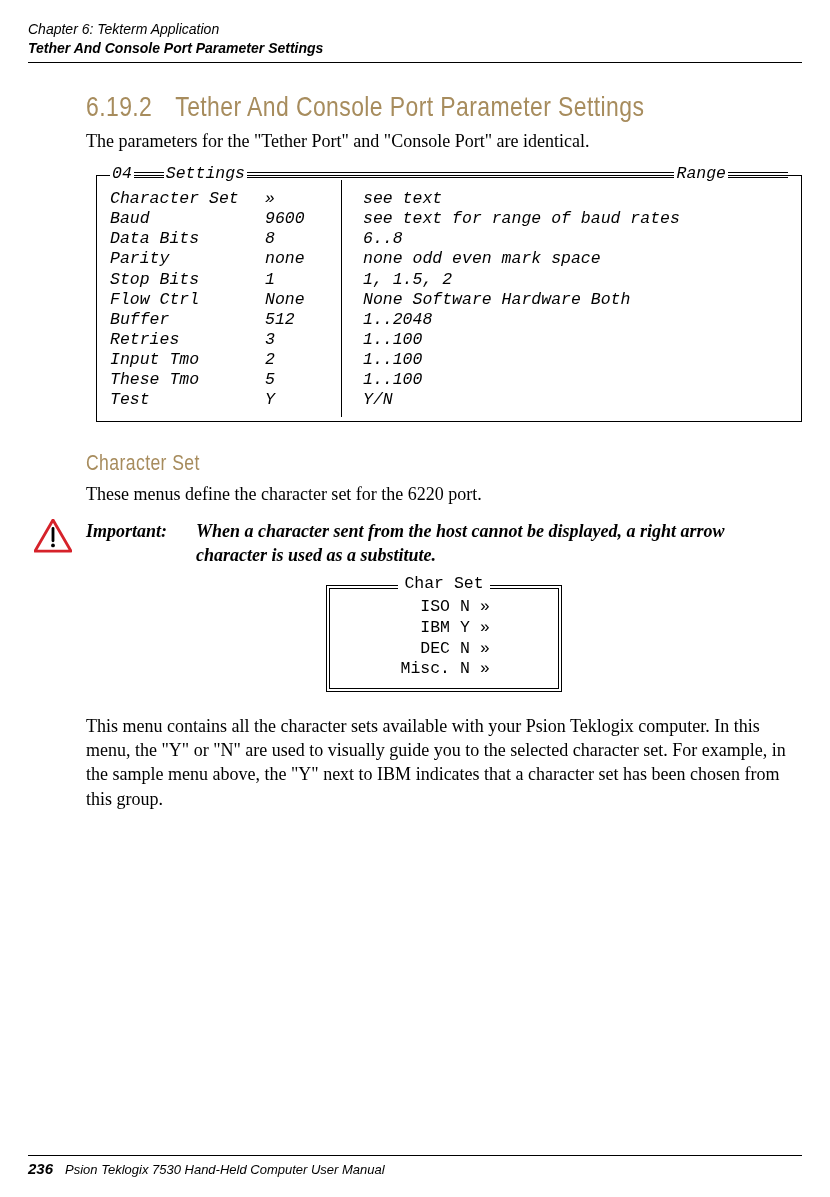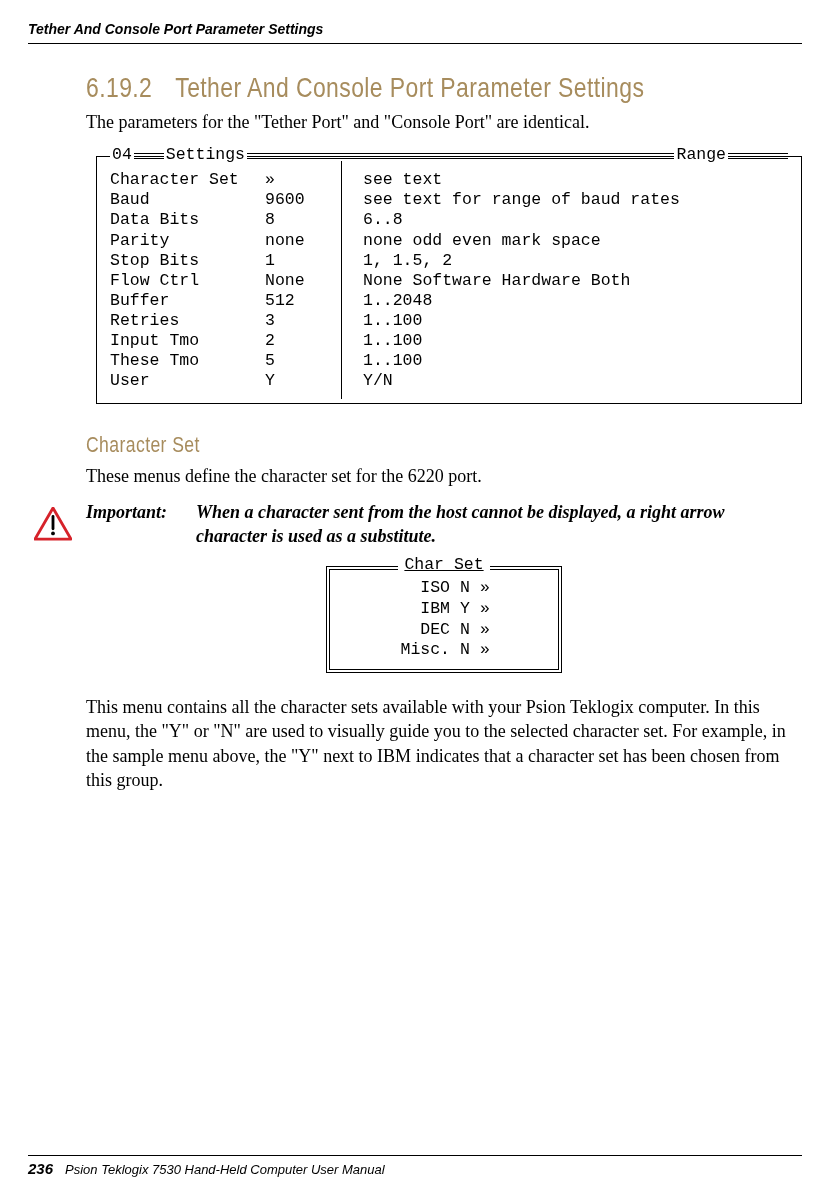--- a/index.html
+++ b/index.html
@@ -62,20 +62,21 @@
     line-height: 1.35;
     margin: 0 0 10px 0;
   }
   .settings-box {
     position: relative;
     margin: 22px 0 28px 10px;
     padding: 14px 10px 12px 14px;
     font-family: "Courier New", Courier, monospace;
     font-size: 16.5px;
     line-height: 1.22;
+    font-style: italic;
   }
   .box-border {
     border: 1px solid #000;
     position: absolute;
     inset: 0;
     pointer-events: none;
   }
   .box-labels {
     position: absolute;
     top: -11px;
@@ -114,21 +115,21 @@
     font-family: Arial, Helvetica, sans-serif;
     font-size: 22px;
     font-weight: normal;
     letter-spacing: 0.5px;
     margin: 0 0 6px 0;
     transform: scaleX(0.80);
     transform-origin: left center;
   }
   .important-row {
     display: flex;
-    align-items: center;
+    align-items: flex-start;
     gap: 14px;
     margin: 12px 0 18px -52px;
     text-decoration: underline;
   }
   .warn-icon {
     flex: 0 0 auto;
     width: 38px;
     height: 34px;
   }
   .important-text {
@@ -174,21 +175,20 @@
     position: absolute;
     top: -11px;
     left: 0;
     right: 0;
     display: flex;
     align-items: center;
     justify-content: center;
     font-family: "Courier New", Courier, monospace;
     font-size: 16.5px;
     pointer-events: none;
-    text-decoration: underline;
   }
   .charset-title-line {
     flex: 1;
     height: 1px;
   }
   .charset-title-text {
     background: #fff;
     padding: 0 6px;
   }
   .charset-table {
@@ -217,20 +217,21 @@
     font-size: 15px;
     margin-right: 12px;
   }
 </style>
 </head>
 <body>
 
 <div class="page">
 
   <div class="header">
+    <div class="header-line1">Chapter 6: Tekterm Application</div>
     <div class="header-line2">Tether And Console Port Parameter Settings</div>
   </div>
   <hr class="rule">
 
   <div class="content">
 
     <h2 class="h2">
       <span class="h2-num">6.19.2</span><span>Tether And Console Port Parameter Settings</span>
     </h2>
 
@@ -273,21 +274,21 @@
           <div class="col3">1..2048</div>
         <div>Retries</div>
           <div class="col2">3</div>
           <div class="col3">1..100</div>
         <div>Input Tmo</div>
           <div class="col2">2</div>
           <div class="col3">1..100</div>
         <div>These Tmo</div>
           <div class="col2">5</div>
           <div class="col3">1..100</div>
-        <div>User</div>
+        <div>Test</div>
           <div class="col2">Y</div>
           <div class="col3">Y/N</div>
       </div>
     </div>
 
     <h3 class="h3">Character Set</h3>
 
     <p class="body-text">These menus define the character set for the 6220 port.</p>
 
     <div class="important-row">

